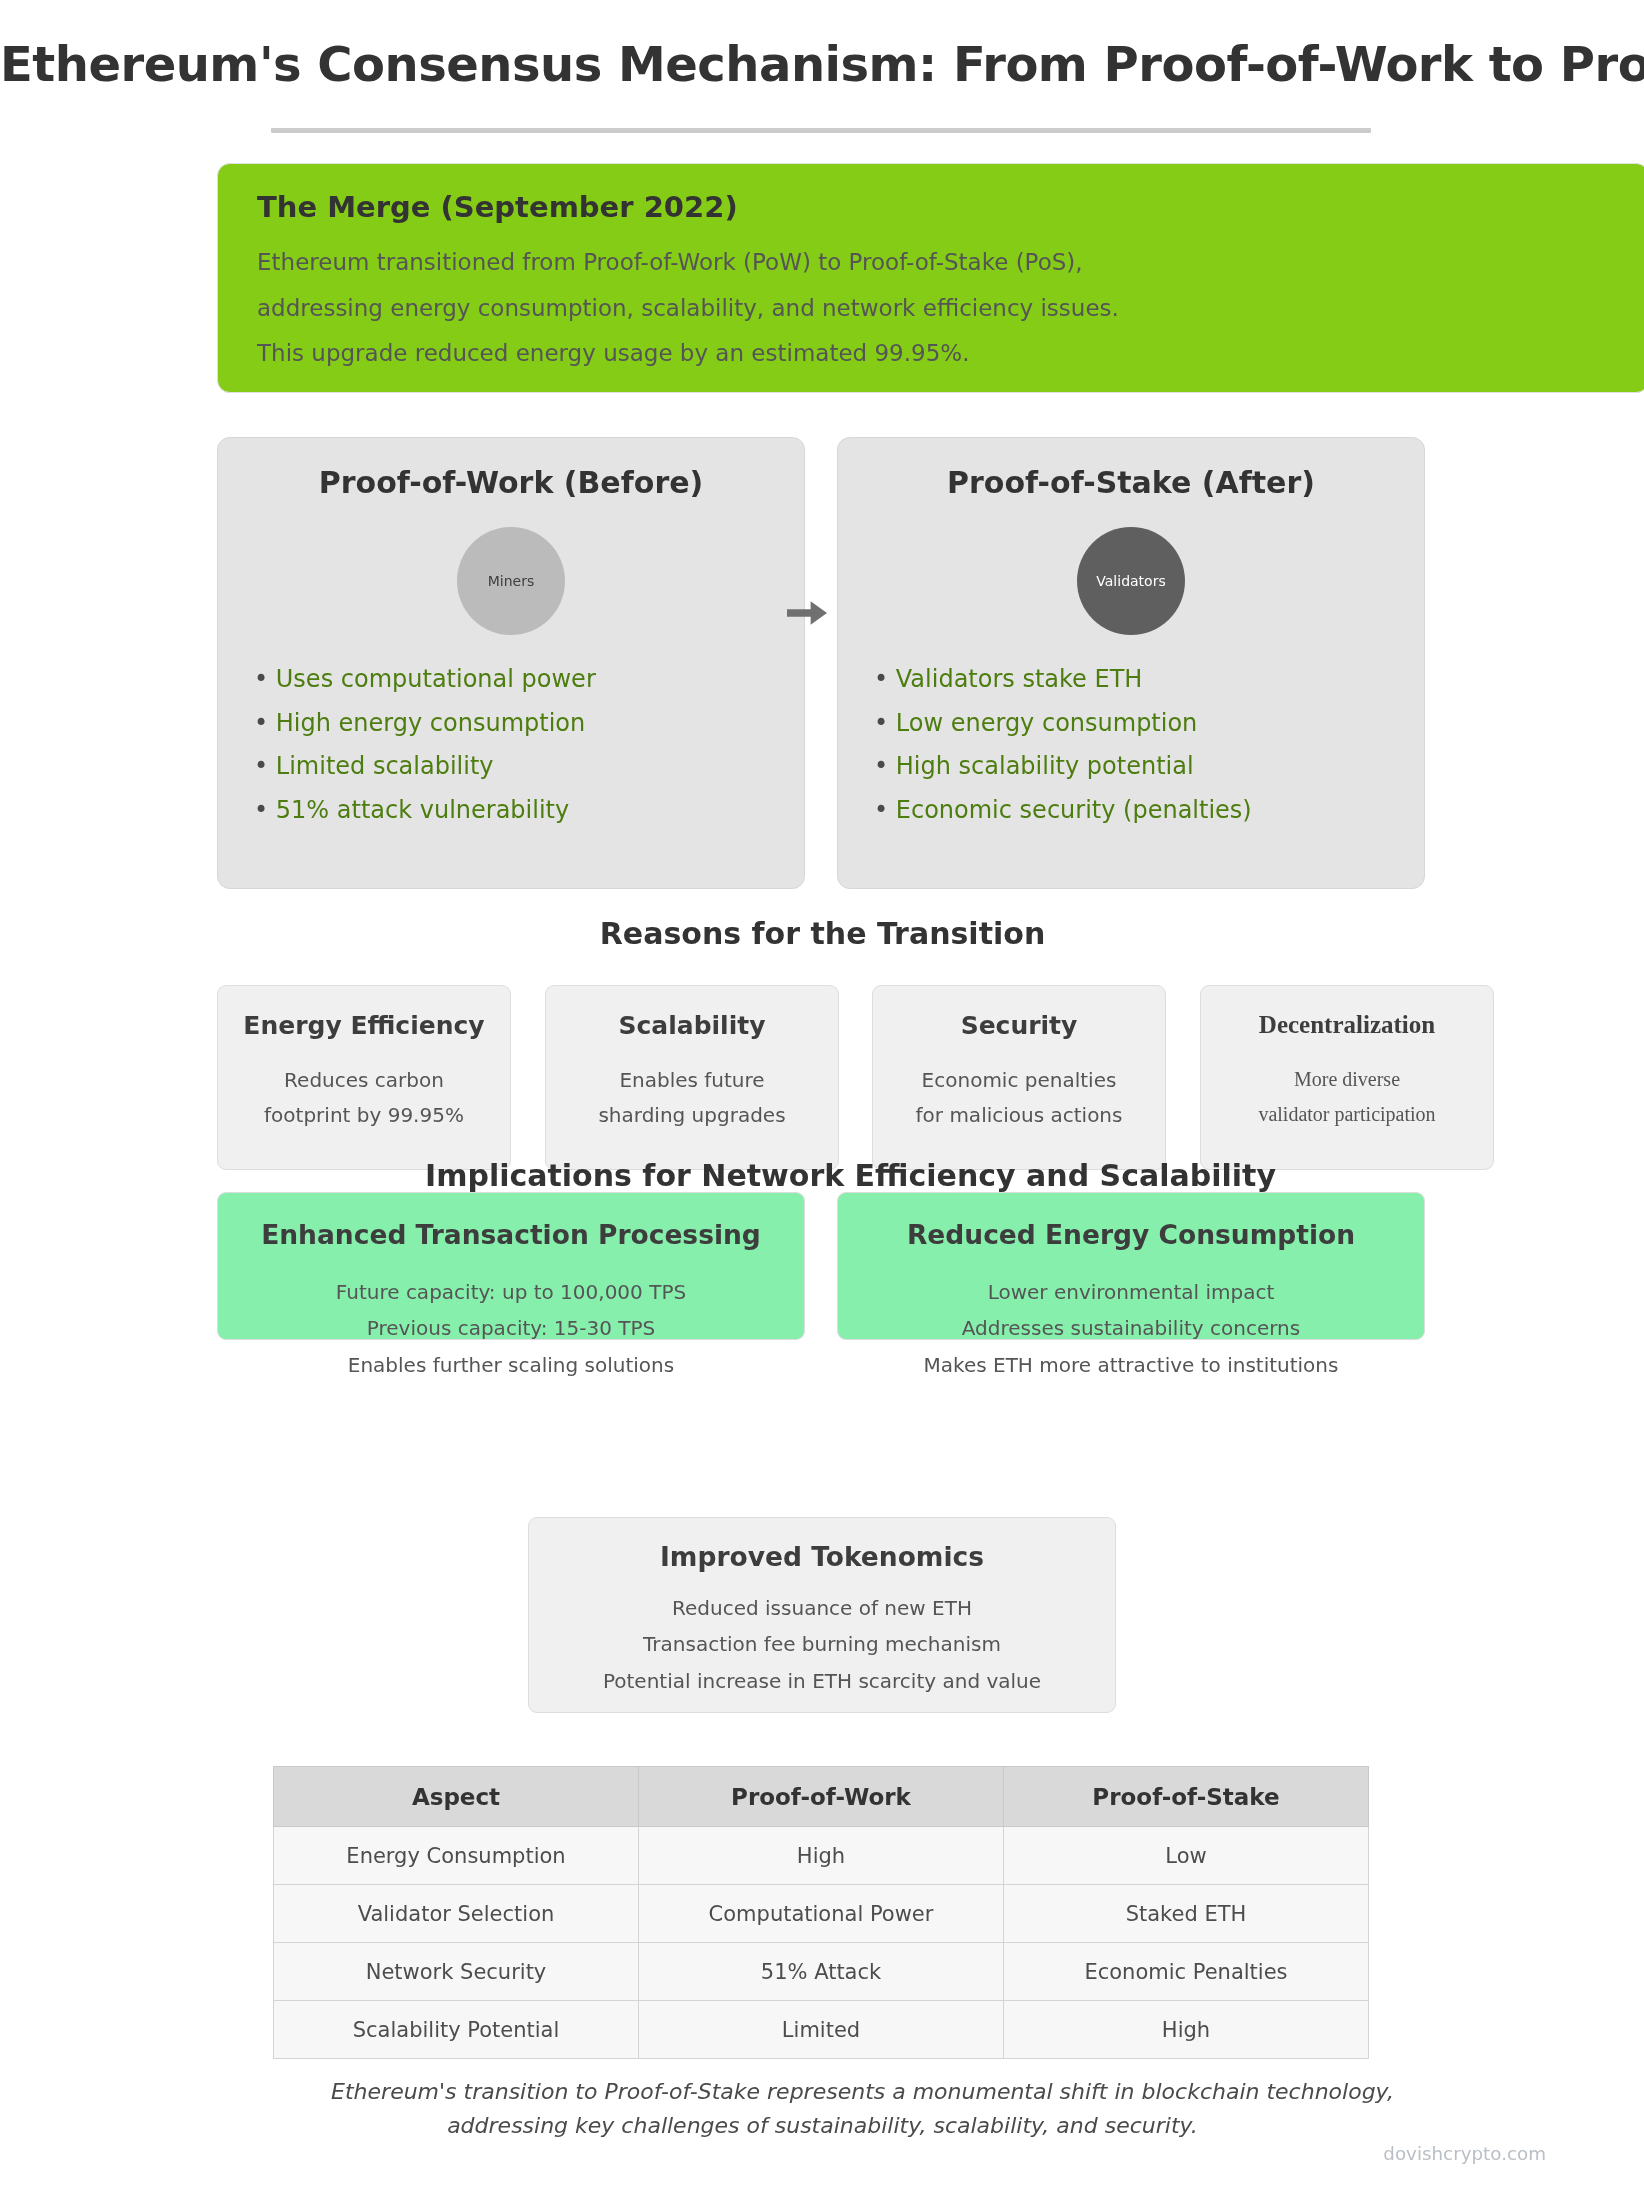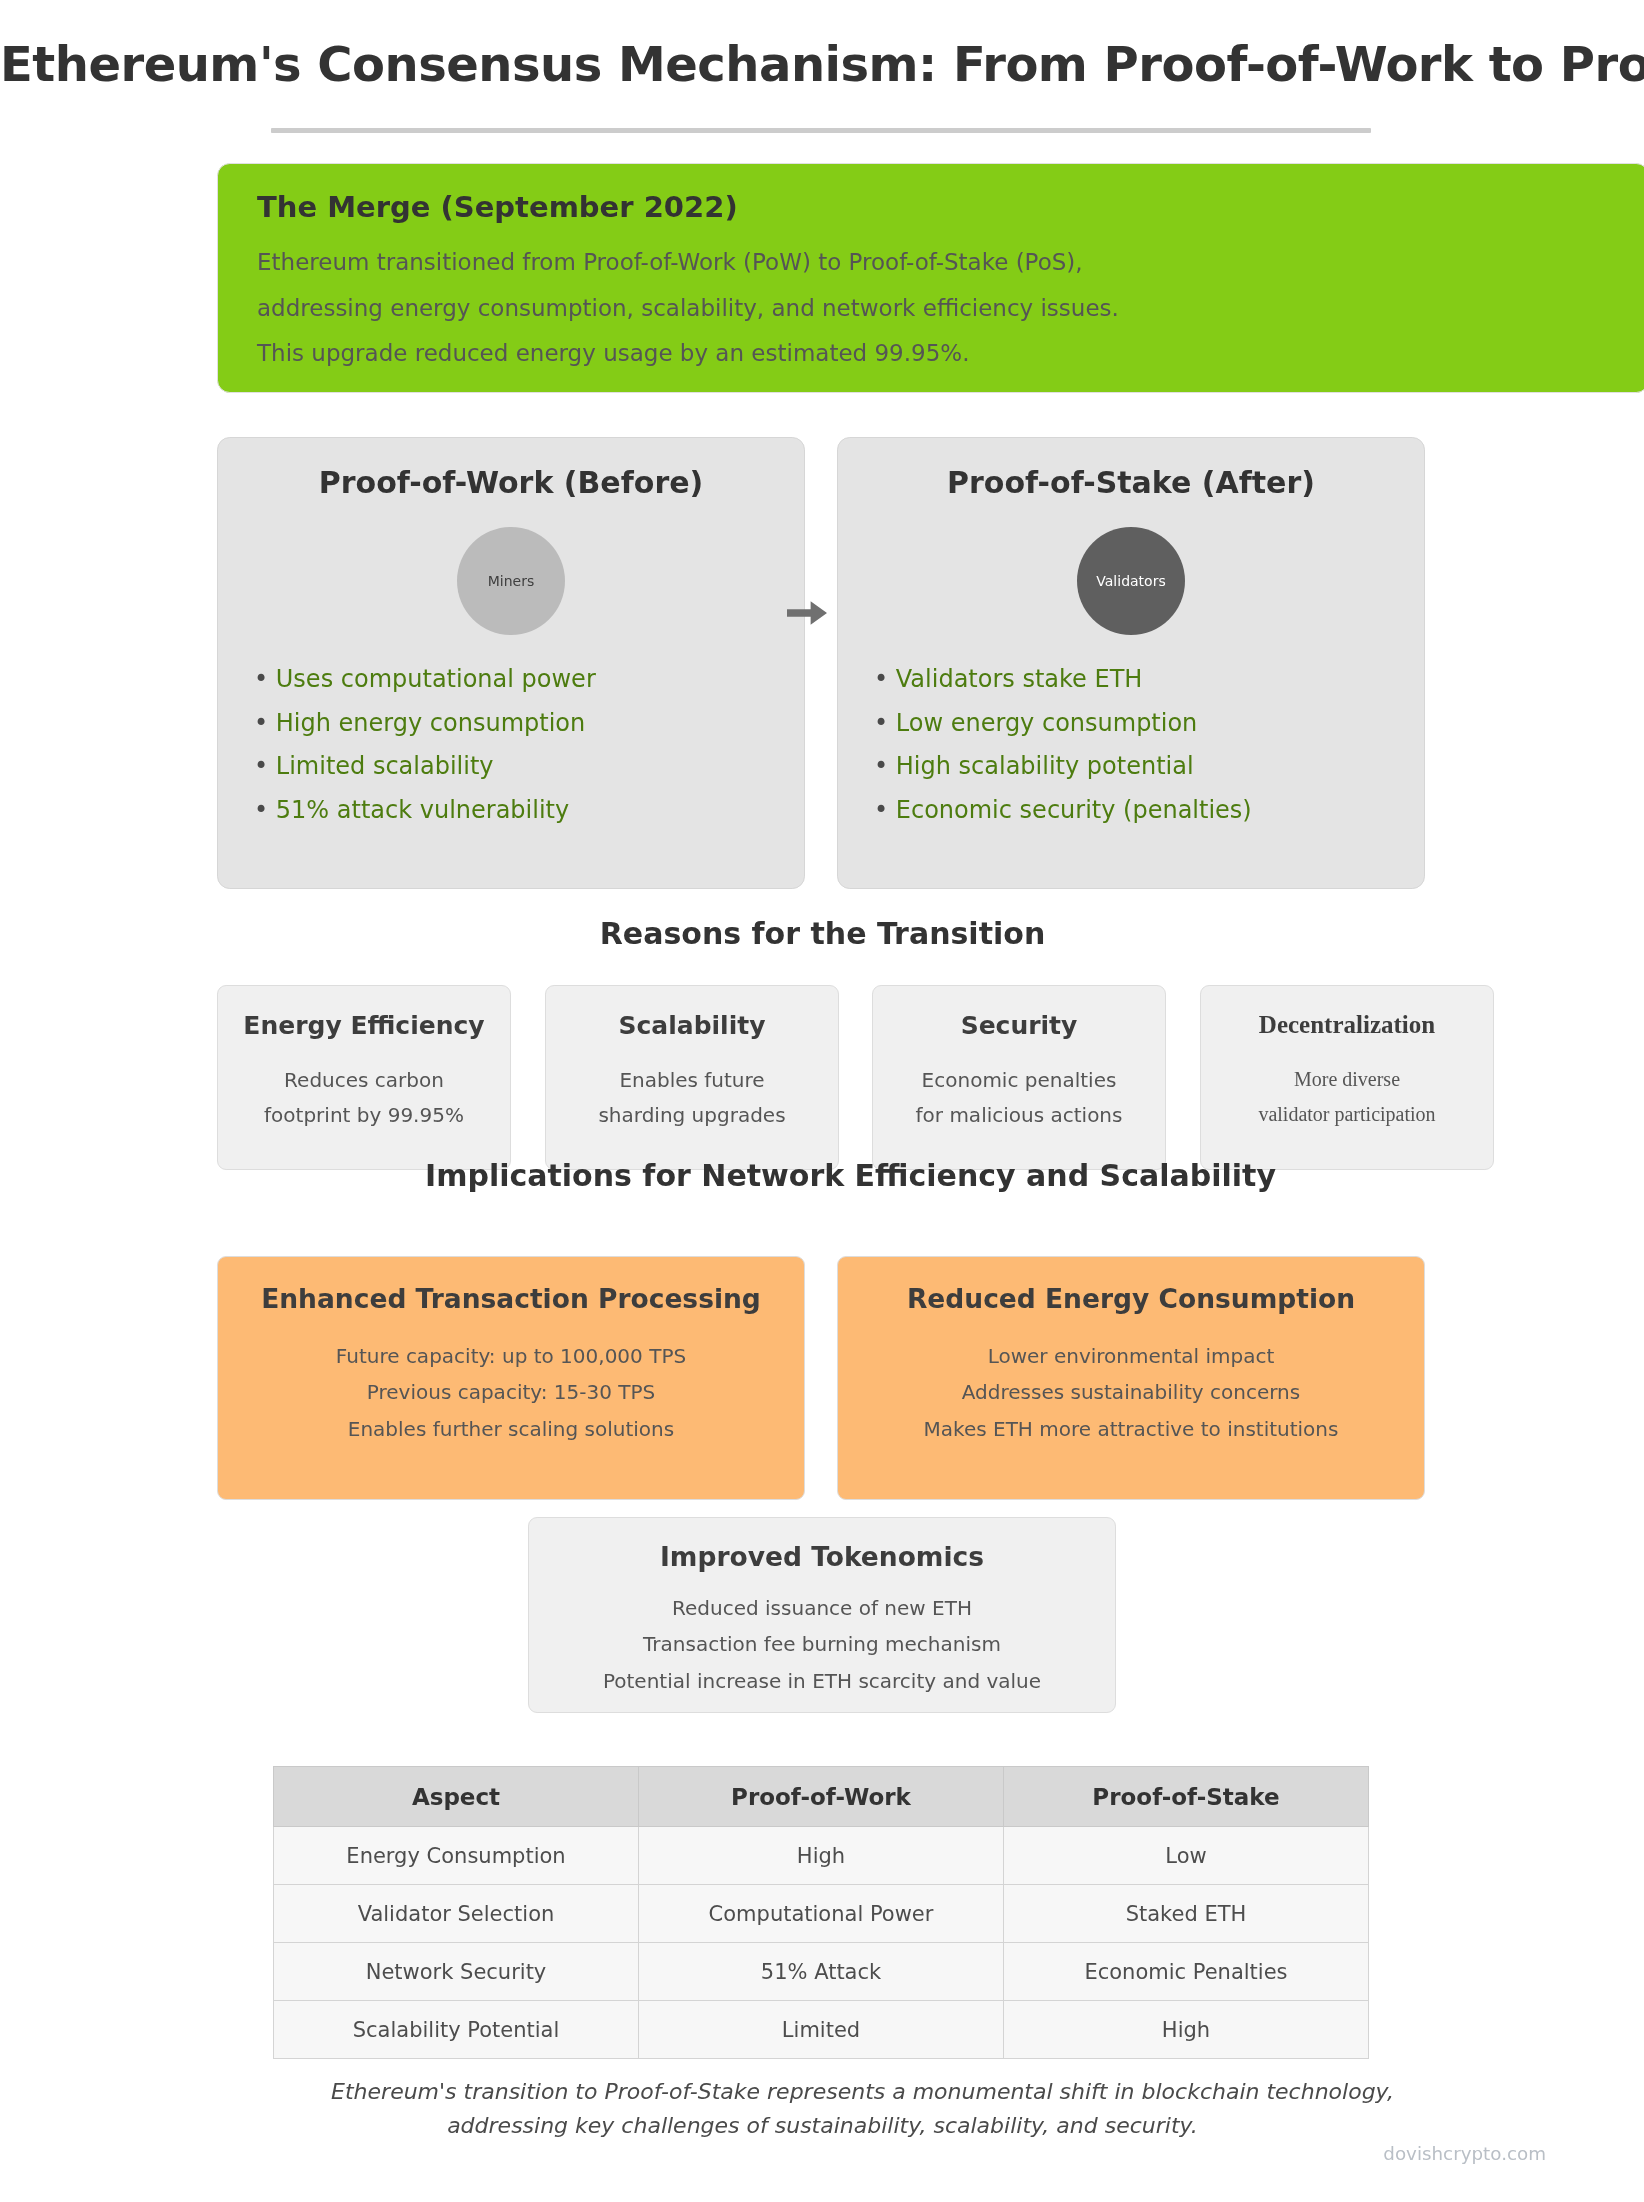--- a/index.html
+++ b/index.html
@@ -199,24 +199,24 @@
     text-align: center;
     font-size: 20px;
     color: #555555;
   }
   .reason .rl1 { top: 82px; }
   .reason .rl2 { top: 117px; }
 
   
   .impl {
     position: absolute;
-    top: 1256px;
+    top: 1192px;
     width: 588px;
-    height: 244px;
-    background: #fdba74;
+    height: 148px;
+    background: #86efac;
     border: 0.9px solid #dddddd;
     border-radius: 9.1px;
     box-sizing: border-box;
   }
   #impl-0 { left: 217px; }
   #impl-1 { left: 837px; }
   .impl .it {
     position: absolute;
     top: 25.6px;
     left: 0;

